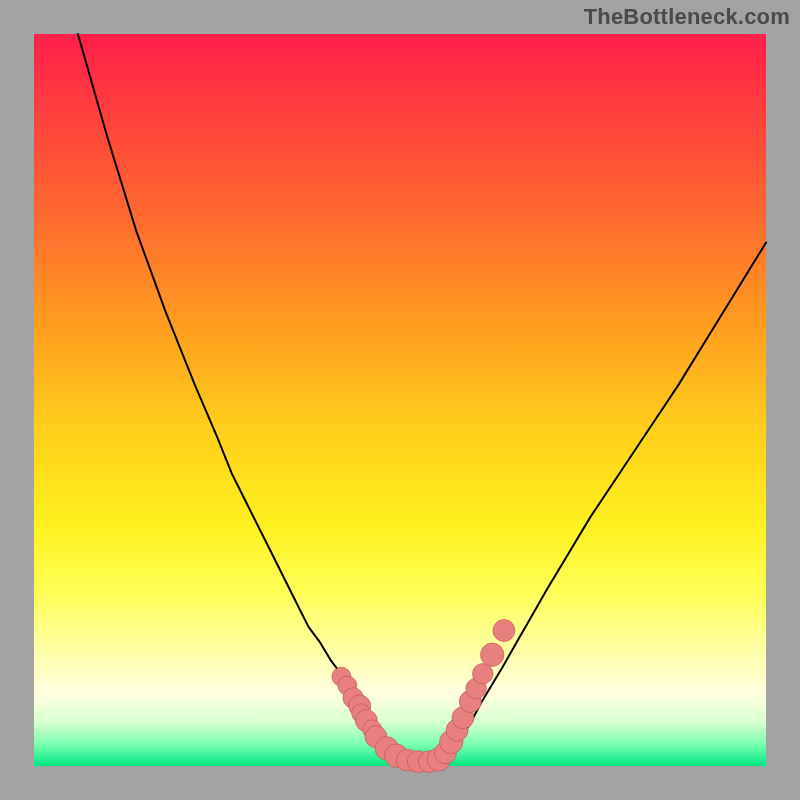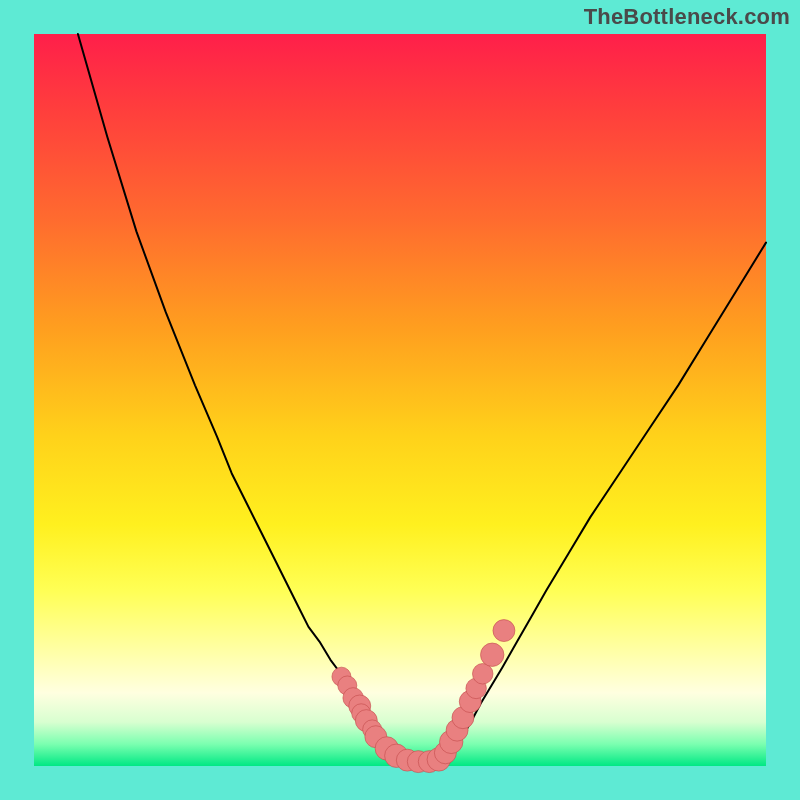--- a/index.html
+++ b/index.html
@@ -8,21 +8,21 @@
     width: 800px;
     height: 800px;
     background: #000;
     font-family: Arial, Helvetica, sans-serif;
     overflow: hidden;
   }
   .frame {
     position: relative;
     width: 800px;
     height: 800px;
-    background: #5eead4;
+    background: #a3a3a3;
   }
   .watermark {
     position: absolute;
     top: 4px;
     right: 10px;
     color: #4a4a4a;
     font-size: 22px;
     font-weight: 600;
     letter-spacing: 0.2px;
     z-index: 40;

